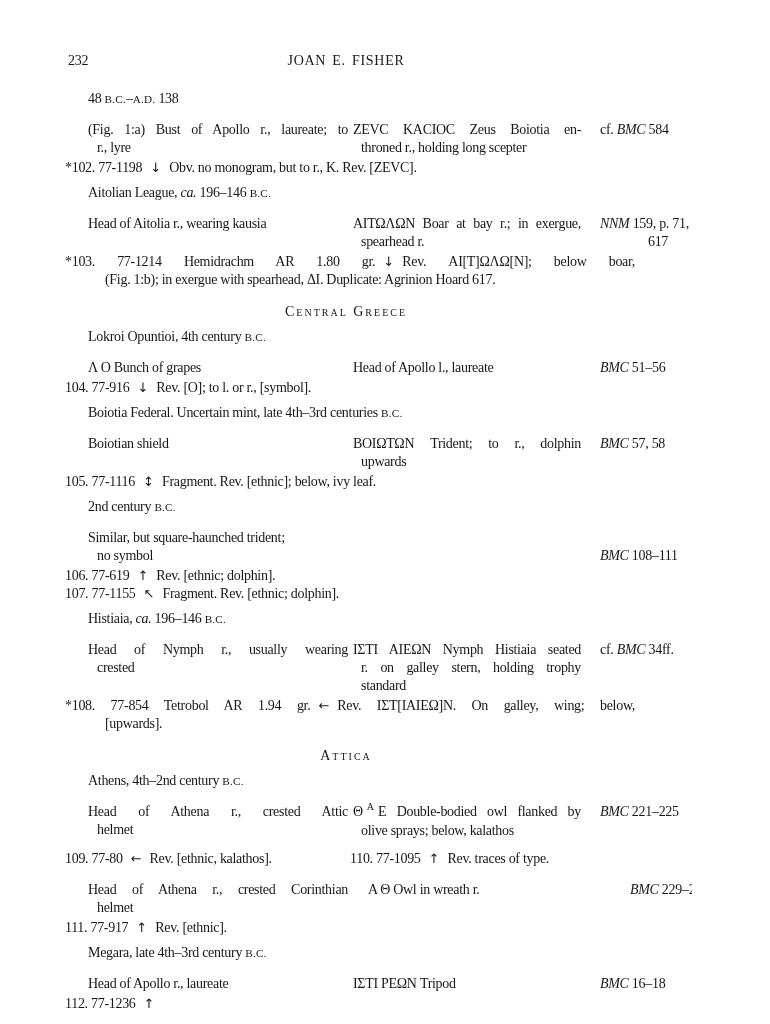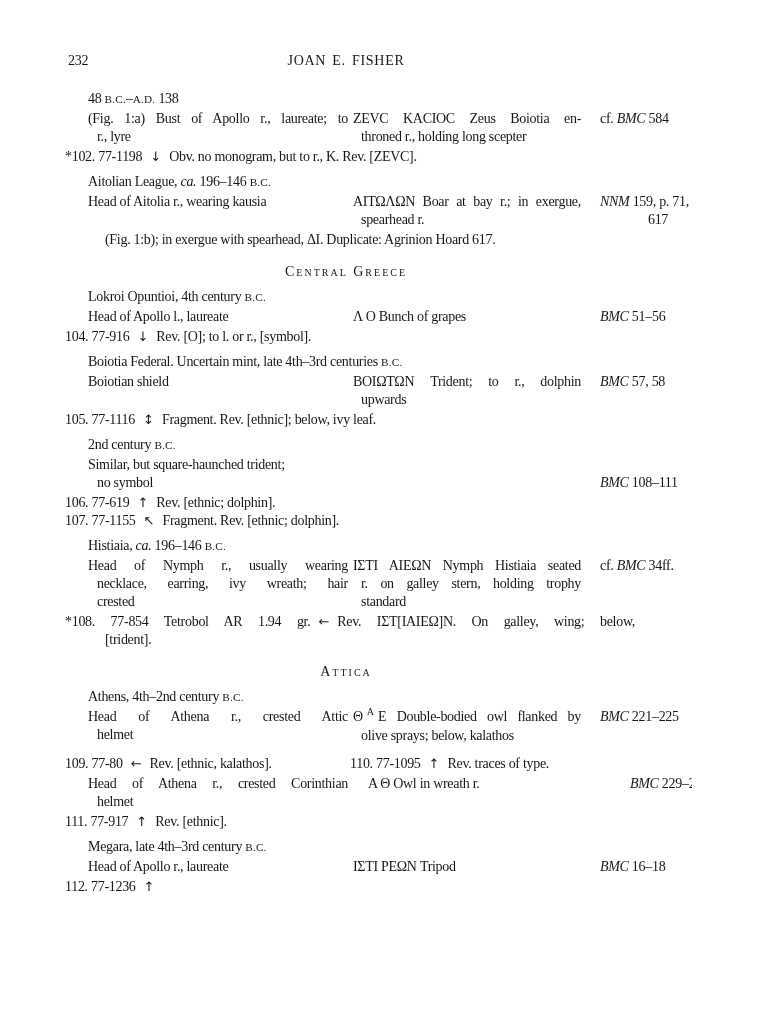--- a/index.html
+++ b/index.html
@@ -27,21 +27,21 @@
     text-align:center;
     font-variant-caps:small-caps;
     letter-spacing:2px;
     margin-top:14px;margin-bottom:5px;
   }
   .b-entry{
     display:grid;
     grid-template-columns:260px 228px 120px;
     column-gap:5px;
     margin-left:23px;
-    margin-top:2px;
+    margin-top:13px;
   }
   .b-entry .ref{padding-left:14px;}
   .b-note{margin-top:2px;width:570px;}
   .b-note + .b-note{margin-top:0;}
   .b-note2{display:grid;grid-template-columns:285px auto;margin-top:10px;}
   .b-note2 + .b-entry{gap:20px;}
 
   .line{min-height:18px;}
   .j{text-align:justify;text-align-last:justify;text-justify:inter-word;}
   .obv .c{padding-left:9px;}
@@ -94,30 +94,31 @@
         <div class="col rev">
           <div class="line j">ΑΙΤΩΛΩΝ Boar at bay r.; in exergue,</div>
           <div class="line c">spearhead r.</div>
         </div>
         <div class="col ref">
           <div class="line"><span class="i">NNM</span> 159, p. 71,</div>
           <div class="line c">617</div>
         </div>
       </div>
       <div class="b-note">
+        <div class="line j">*103. 77-1214 Hemidrachm AR 1.80 gr.<span class="arr">↓</span>Rev. ΑΙ[Τ]ΩΛΩ[Ν]; below boar,</div>
         <div class="line c">(Fig. 1:b); in exergue with spearhead, ΔΙ. Duplicate: Agrinion Hoard 617.</div>
       </div>
       <div class="b-heading line">Central Greece</div>
       <div class="b-intro line">Lokroi Opuntioi, 4th century <span class="sc">B.C.</span></div>
       <div class="b-entry">
+        <div class="col rev">
+          <div class="line">Λ Ο Bunch of grapes</div>
+        </div>
         <div class="col obv">
           <div class="line">Head of Apollo l., laureate</div>
-        </div>
-        <div class="col rev">
-          <div class="line">Λ Ο Bunch of grapes</div>
         </div>
         <div class="col ref">
           <div class="line"><span class="i">BMC</span> 51–56</div>
         </div>
       </div>
       <div class="b-note">
         <div class="line">104. 77-916<span class="arr">↓</span>Rev. [O]; to l. or r., [symbol].</div>
       </div>
       <div class="b-intro line">Boiotia Federal. Uncertain mint, late 4th–3rd centuries <span class="sc">B.C.</span></div>
       <div class="b-entry">
@@ -150,35 +151,34 @@
       <div class="b-note">
         <div class="line">106. 77-619<span class="arr">↑</span>Rev. [ethnic; dolphin].</div>
       </div>
       <div class="b-note">
         <div class="line">107. 77-1155<span class="arr">↖</span>Fragment. Rev. [ethnic; dolphin].</div>
       </div>
       <div class="b-intro line">Histiaia, <span class="i">ca.</span> 196–146 <span class="sc">B.C.</span></div>
       <div class="b-entry">
         <div class="col obv">
           <div class="line j">Head of Nymph r., usually wearing</div>
-          <div class="line j c">necklace, earring, ivy wreath; hair</div>
           <div class="line c">crested</div>
         </div>
         <div class="col rev">
           <div class="line j">ΙΣΤΙ ΑΙΕΩΝ Nymph Histiaia seated</div>
           <div class="line j c">r. on galley stern, holding trophy</div>
           <div class="line c">standard</div>
         </div>
         <div class="col ref">
           <div class="line">cf. <span class="i">BMC</span> 34ff.</div>
         </div>
       </div>
       <div class="b-note">
         <div class="line j">*108. 77-854 Tetrobol AR 1.94 gr.<span class="arr">←</span>Rev. ΙΣΤ[ΙΑΙΕΩ]Ν. On galley, wing; below,</div>
-        <div class="line c">[trident].</div>
+        <div class="line c">[upwards].</div>
       </div>
       <div class="b-heading line">Attica</div>
       <div class="b-intro line">Athens, 4th–2nd century <span class="sc">B.C.</span></div>
       <div class="b-entry">
         <div class="col obv">
           <div class="line j">Head of Athena r., crested Attic</div>
           <div class="line c">helmet</div>
         </div>
         <div class="col rev">
           <div class="line j">Θ<span class="sup">A</span>E Double-bodied owl flanked by</div>

